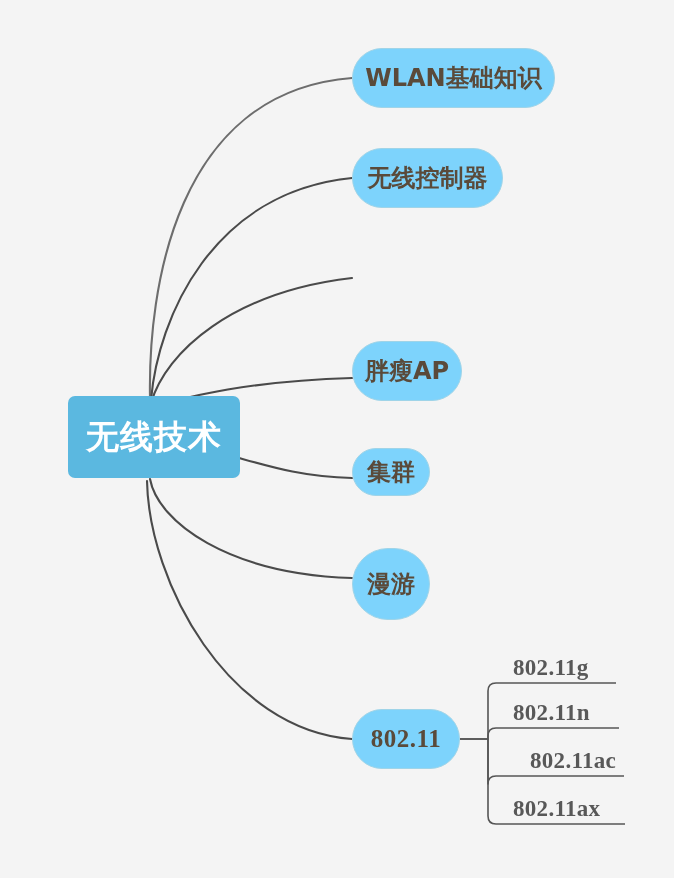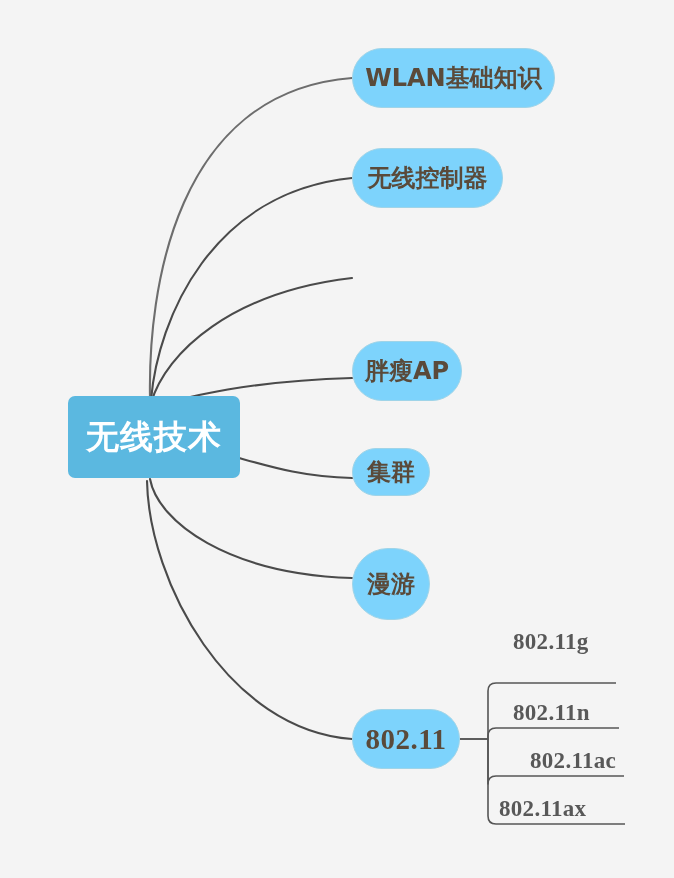--- a/index.html
+++ b/index.html
@@ -66,21 +66,21 @@
   .branch-label {
     color: #5a4a3a;
     font-size: 24px;
     font-weight: bold;
     white-space: nowrap;
     font-family: "DejaVu Sans", "Liberation Sans", sans-serif;
     letter-spacing: 0px;
   }
   .branch-label.latin {
     font-family: "Liberation Serif", "DejaVu Serif", serif;
-    font-size: 29px;
+    font-size: 25px;
     letter-spacing: 0.5px;
   }
 
   
   .leaf-node {
     position: absolute;
     z-index: 4;
   }
   .leaf-label {
     color: #585858;
@@ -142,29 +142,29 @@
   </div>
 
   <div class="branch-node" style="left:352px; top:548px; width:78px; height:72px;">
     <span class="branch-label">漫游</span>
   </div>
 
   <div class="branch-node" style="left:352px; top:709px; width:108px; height:60px;">
     <span class="branch-label latin">802.11</span>
   </div>
 
-  <div class="leaf-node" style="left:513px; top:629px;">
+  <div class="leaf-node" style="left:513px; top:655px;">
     <span class="leaf-label">802.11g</span>
   </div>
 
   <div class="leaf-node" style="left:513px; top:700px;">
     <span class="leaf-label">802.11n</span>
   </div>
 
   <div class="leaf-node" style="left:513px; top:748px;margin-left:17px;">
     <span class="leaf-label">802.11ac</span>
   </div>
 
-  <div class="leaf-node" style="left:499px; top:796px;">
+  <div class="leaf-node" style="left:513px; top:796px;">
     <span class="leaf-label">802.11ax</span>
   </div>
 
 </div>
 
 </body></html>

